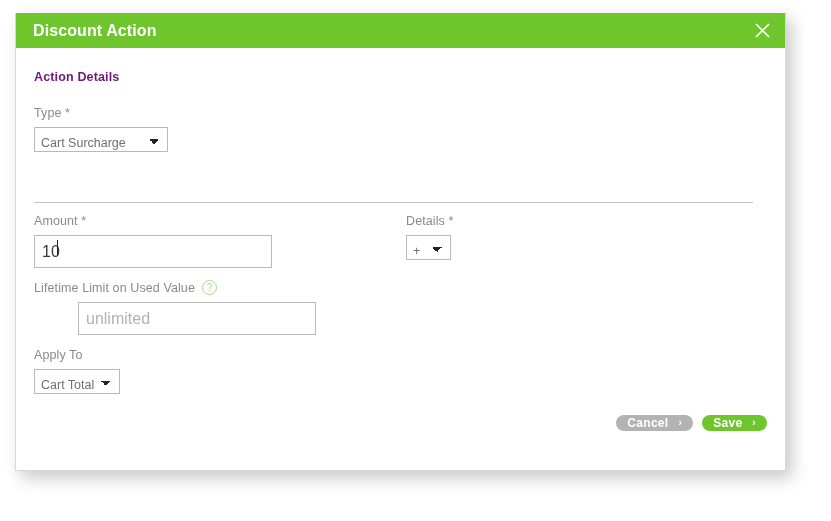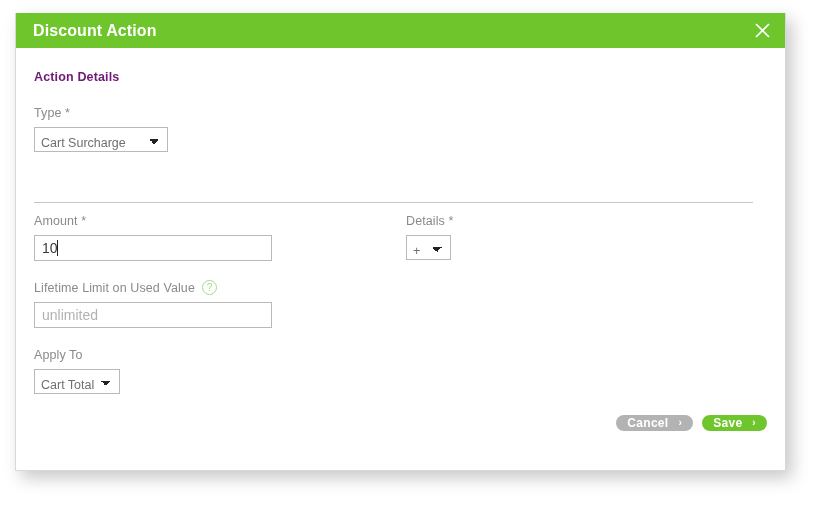--- a/index.html
+++ b/index.html
@@ -121,25 +121,25 @@
       linear-gradient(45deg, transparent 50%, #222 50%),
       linear-gradient(135deg, #222 50%, transparent 50%);
     background-position:
       calc(100% - 13px) 11px,
       calc(100% - 8px) 11px;
     background-size: 5px 5px, 5px 5px;
     background-repeat: no-repeat;
   }
 
   .txt {
-    height: 26px;
+    height: 33px;
     border: 1px solid #b9b9b9;
     background: #ffffff;
     font-family: "Liberation Sans", sans-serif;
-    font-size: 14px;
+    font-size: 16px;
     color: #3a3a3a;
     padding: 0 7px;
     border-radius: 0;
     outline: none;
   }
   .txt::placeholder { color: #b2b2b2; }
 
   .divider {
     border: none;
     border-top: 1px solid #c6c6c6;
@@ -156,21 +156,21 @@
   .b-amount    { left: 18px; top: 166px; }
   .b-modifier  { left: 390px; top: 166px; }
   .b-lifetime  { left: 18px; top: 232px; }
   .b-applyto   { left: 18px; top: 300px; }
   .b-actions   { left: 0; right: 18px; top: 367px; }
 
   .sel-type    { width: 134px; }
   .sel-mod     { width: 45px; padding-right: 20px; }
   .sel-apply   { width: 86px; }
   .inp-amount  { width: 238px; }
-  .inp-life    { width: 238px; }
+  .inp-life    { width: 238px; margin-left: 44px; }
 
   
   .amount-wrap { position: relative; display: inline-block; }
   .caret {
     position: absolute;
     left: 23px;
     top: 5px;
     width: 1px;
     height: 16px;
     background: #222222;

